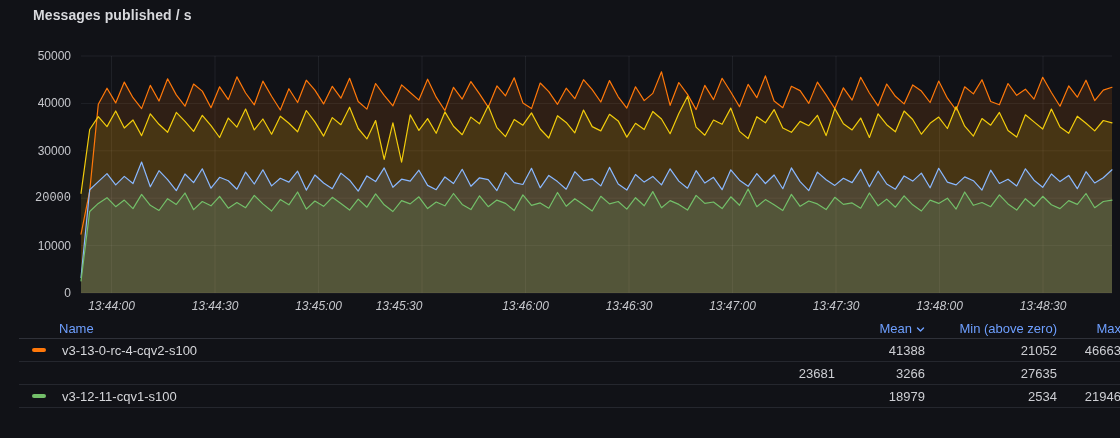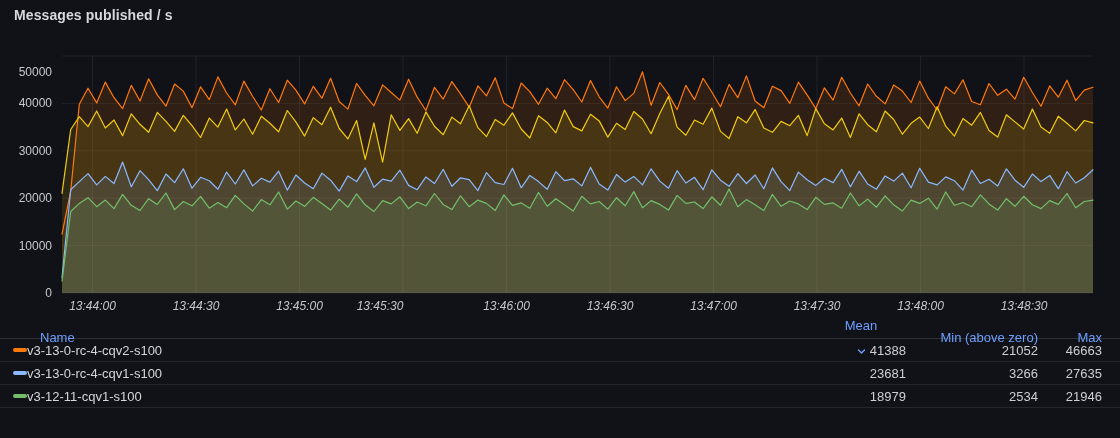--- a/index.html
+++ b/index.html
@@ -2,21 +2,21 @@
 <html><head>
 <meta charset="utf-8">
 <style>
   html,body{margin:0;padding:0;}
   body{
     width:1120px;height:438px;overflow:hidden;position:relative;
     background:#111217;
     font-family:"Liberation Sans","DejaVu Sans",sans-serif;
     -webkit-font-smoothing:antialiased;
   }
-  .panel{position:absolute;inset:0;}
+  .panel{position:absolute;inset:0;margin-left:19px;}
   .panel-title{
     position:absolute;top:7px;left:14px;
     font-size:14px;font-weight:700;color:#D8D9DD;letter-spacing:.1px;
   }
   .chart{position:absolute;left:0;top:0;width:1120px;height:318px;}
   #plot{position:absolute;left:0;top:0;}
   .y-label{
     position:absolute;left:0;width:52px;text-align:right;
     font-size:12px;line-height:16px;color:#C6C7CC;
   }
@@ -33,24 +33,24 @@
     height:21px;color:#6E9FFF;font-size:13px;font-weight:500;
     border-bottom:1px solid rgba(204,214,235,.16);
   }
   .legend-header .name{padding-left:27px;}
   .legend-row{
     height:23px;border-bottom:1px solid rgba(204,214,235,.11);
     font-size:13px;color:#D5D6DA;
   }
   .num{text-align:right;}
   .legend-row .num{color:#CDCED3;}
-  .name-cell{display:flex;align-items:center;gap:0;min-width:0;}
+  .name-cell{display:flex;align-items:center;gap:16px;min-width:0;}
   .swatch{width:14px;height:4px;border-radius:2px;flex:0 0 auto;}
   .series-name{white-space:nowrap;overflow:hidden;text-overflow:ellipsis;cursor:pointer;}
-  .mean-head{display:flex;justify-content:flex-end;align-items:center;gap:12px;cursor:pointer;flex-direction:column;}
+  .mean-head{display:flex;justify-content:flex-end;align-items:center;gap:4px;cursor:pointer;}
   .sort-icon{display:inline-block;margin-top:2px;}
 </style>
 </head>
 <body>
 
 <div class="panel">
   <div class="panel-title">Messages published / s</div>
 
   <div class="chart">
     <svg id="plot" width="1120" height="318">
@@ -75,24 +75,24 @@
         <path d="M62.0 277.5L70.7 189.7L79.3 181.6L88.0 173.6L96.7 184.9L105.3 176.4L114.0 183.5L122.6 162.0L131.3 186.8L140.0 170.7L148.6 179.7L157.3 190.6L166.0 174.0L174.6 182.6L183.3 168.8L192.0 188.2L200.6 177.3L209.3 180.7L217.9 189.2L226.6 172.1L235.3 184.0L243.9 169.8L252.6 185.9L261.3 178.3L269.9 182.1L278.6 171.2L287.3 190.1L295.9 175.0L304.6 183.0L313.3 188.7L321.9 173.1L330.6 180.2L339.2 191.1L347.9 175.9L356.6 181.6L365.2 167.9L373.9 187.3L382.6 179.2L391.2 181.1L399.9 170.2L408.6 185.4L417.2 189.7L425.9 176.9L434.5 183.5L443.2 169.3L451.9 186.3L460.5 177.8L469.2 179.7L477.9 190.6L486.5 172.6L495.2 182.6L503.9 184.5L512.5 168.3L521.2 187.8L529.8 175.4L538.5 181.6L547.2 189.2L555.8 171.7L564.5 180.7L573.2 178.8L581.8 185.9L590.5 167.4L599.2 184.0L607.8 190.1L616.5 174.5L625.2 182.1L633.8 176.4L642.5 184.9L651.1 168.8L659.8 181.1L668.5 188.2L677.1 170.7L685.8 183.0L694.5 177.3L703.1 189.7L711.8 169.8L720.5 180.2L729.1 186.3L737.8 173.6L746.4 183.5L755.1 175.0L763.8 188.7L772.4 167.9L781.1 181.6L789.8 190.6L798.4 172.1L807.1 179.7L815.8 185.4L824.4 178.3L833.1 182.6L841.7 169.3L850.4 186.8L859.1 171.2L867.7 184.0L876.4 189.2L885.1 175.9L893.7 181.1L902.4 173.1L911.1 187.8L919.7 168.3L928.4 182.1L937.1 184.9L945.7 176.9L954.4 180.7L963.0 190.1L971.7 170.2L980.4 183.5L989.0 179.2L997.7 185.9L1006.4 168.8L1015.0 180.2L1023.7 187.3L1032.4 174.0L1041.0 181.6L1049.7 175.4L1058.3 188.7L1067.0 171.7L1075.7 183.0L1084.3 177.8L1093.0 169.8L1093 293L62 293Z" fill="#8AB8FF" fill-opacity="0.13" stroke="none"></path>
         <path d="M62.0 281.0L70.7 211.5L79.3 203.4L88.0 197.7L96.7 206.7L105.3 200.1L114.0 208.6L122.6 194.4L131.3 205.3L140.0 210.5L148.6 198.7L157.3 204.4L166.0 193.0L174.6 209.6L183.3 201.5L192.0 205.8L200.6 196.3L209.3 208.2L217.9 202.5L226.6 207.7L235.3 195.4L243.9 203.9L252.6 211.0L261.3 199.6L269.9 204.8L278.6 192.0L287.3 209.1L295.9 201.0L304.6 206.3L313.3 197.3L321.9 203.4L330.6 210.1L339.2 199.1L347.9 207.2L356.6 193.9L365.2 204.8L373.9 211.5L382.6 200.6L391.2 203.9L399.9 196.8L408.6 208.6L417.2 202.0L425.9 205.8L434.5 193.5L443.2 204.4L451.9 209.6L460.5 195.8L469.2 206.7L477.9 200.1L486.5 203.4L495.2 210.5L503.9 194.9L512.5 205.3L521.2 202.9L529.8 208.2L538.5 192.5L547.2 206.3L555.8 198.7L564.5 204.8L573.2 211.0L581.8 196.3L590.5 203.9L599.2 201.5L607.8 209.1L616.5 197.7L625.2 205.8L633.8 191.6L642.5 207.7L651.1 200.6L659.8 204.4L668.5 210.1L677.1 195.4L685.8 203.4L694.5 202.0L703.1 208.6L711.8 196.8L720.5 205.3L729.1 189.0L737.8 206.7L746.4 199.6L755.1 204.8L763.8 210.5L772.4 194.4L781.1 206.3L789.8 201.0L798.4 203.9L807.1 209.6L815.8 197.3L824.4 204.4L833.1 202.9L841.7 208.2L850.4 193.0L859.1 205.8L867.7 199.1L876.4 207.2L885.1 195.8L893.7 204.8L902.4 211.0L911.1 200.1L919.7 203.4L928.4 198.2L937.1 209.1L945.7 192.0L954.4 205.3L963.0 202.5L971.7 206.7L980.4 194.9L989.0 203.9L997.7 210.1L1006.4 198.7L1015.0 206.3L1023.7 196.3L1032.4 204.8L1041.0 208.6L1049.7 200.6L1058.3 204.4L1067.0 193.5L1075.7 207.7L1084.3 201.5L1093.0 200.1L1093 293L62 293Z" fill="#73BF69" fill-opacity="0.13" stroke="none"></path>
         <polyline points="62.0,234.2 70.7,191.1 79.3,104.3 88.0,88.2 96.7,102.9 105.3,82.1 114.0,97.7 122.6,108.6 131.3,85.4 140.0,101.0 148.6,78.8 157.3,94.9 166.0,106.2 174.6,84.0 183.3,91.1 192.0,107.7 200.6,86.8 209.3,99.6 217.9,76.9 226.6,93.0 235.3,104.8 243.9,81.1 252.6,96.3 261.3,110.0 269.9,88.7 278.6,102.5 287.3,80.2 295.9,90.1 304.6,103.9 313.3,86.3 321.9,98.2 330.6,78.3 339.2,101.5 347.9,109.1 356.6,83.5 365.2,95.3 373.9,105.8 382.6,84.9 391.2,92.5 399.9,100.1 408.6,79.2 417.2,97.2 425.9,110.5 434.5,87.3 443.2,99.1 451.9,81.6 460.5,93.9 469.2,107.2 477.9,85.9 486.5,95.8 495.2,77.8 503.9,102.9 512.5,108.6 521.2,83.0 529.8,91.6 538.5,104.3 547.2,88.2 555.8,98.7 564.5,79.7 573.2,89.7 581.8,102.0 590.5,80.6 599.2,96.8 607.8,108.1 616.5,86.8 625.2,100.6 633.8,93.4 642.5,71.8 651.1,105.3 659.8,82.5 668.5,94.4 677.1,109.6 685.8,85.4 694.5,99.6 703.1,78.3 711.8,92.0 720.5,106.7 729.1,84.4 737.8,97.7 746.4,75.9 755.1,101.0 763.8,107.7 772.4,86.3 781.1,90.6 789.8,103.4 798.4,82.1 807.1,94.9 815.8,108.6 824.4,87.8 833.1,100.1 841.7,77.3 850.4,93.0 859.1,105.8 867.7,84.0 876.4,96.3 885.1,103.9 893.7,84.9 902.4,91.1 911.1,102.5 919.7,81.1 928.4,98.2 937.1,110.0 945.7,86.8 954.4,93.9 963.0,79.7 971.7,101.5 980.4,104.8 989.0,83.5 997.7,95.3 1006.4,89.2 1015.0,99.1 1023.7,77.3 1032.4,92.5 1041.0,106.2 1049.7,85.9 1058.3,97.2 1067.0,80.2 1075.7,100.6 1084.3,90.1 1093.0,87.3" fill="none" stroke="#FF780A" stroke-width="1.2" stroke-linejoin="round" stroke-linecap="round"></polyline>
         <polyline points="62.0,193.3 70.7,129.5 79.3,116.7 88.0,126.6 96.7,111.0 105.3,128.0 114.0,120.0 122.6,135.6 131.3,113.8 140.0,124.3 148.6,132.3 157.3,112.4 166.0,121.4 174.6,131.4 183.3,115.3 192.0,125.7 200.6,137.5 209.3,118.1 217.9,127.1 226.6,109.1 235.3,129.9 243.9,119.0 252.6,134.2 261.3,116.2 269.9,123.3 278.6,131.8 287.3,110.5 295.9,121.9 304.6,136.1 313.3,117.6 321.9,124.7 330.6,107.2 339.2,128.5 347.9,138.9 356.6,120.5 365.2,159.3 373.9,122.8 382.6,162.2 391.2,114.8 399.9,130.4 408.6,118.6 417.2,133.3 425.9,111.9 434.5,126.2 443.2,134.7 451.9,117.1 460.5,123.8 469.2,105.8 477.9,127.6 486.5,136.6 495.2,119.5 503.9,125.2 512.5,112.9 521.2,129.0 529.8,138.0 538.5,115.7 547.2,122.4 555.8,132.8 564.5,110.0 573.2,126.6 581.8,130.9 590.5,114.3 599.2,120.9 607.8,137.1 616.5,123.3 625.2,129.5 633.8,111.5 642.5,119.0 651.1,133.7 659.8,113.4 668.5,96.4 677.1,127.1 685.8,135.2 694.5,120.0 703.1,124.3 711.8,108.1 720.5,131.4 729.1,138.5 737.8,116.7 746.4,122.8 755.1,109.6 763.8,128.0 772.4,132.3 781.1,121.4 789.8,125.7 798.4,115.3 807.1,135.6 815.8,108.6 824.4,123.8 833.1,129.9 841.7,118.1 850.4,137.5 859.1,113.8 867.7,124.7 876.4,131.8 885.1,111.0 893.7,119.5 902.4,134.2 911.1,123.3 919.7,117.1 928.4,128.5 937.1,106.7 945.7,126.2 954.4,136.1 963.0,118.6 971.7,125.2 980.4,112.4 989.0,130.4 997.7,137.1 1006.4,114.8 1015.0,121.9 1023.7,129.0 1032.4,109.1 1041.0,127.1 1049.7,133.3 1058.3,116.2 1067.0,123.3 1075.7,130.9 1084.3,120.5 1093.0,122.8" fill="none" stroke="#F2CC0C" stroke-width="1.2" stroke-linejoin="round" stroke-linecap="round"></polyline>
         <polyline points="62.0,277.5 70.7,189.7 79.3,181.6 88.0,173.6 96.7,184.9 105.3,176.4 114.0,183.5 122.6,162.0 131.3,186.8 140.0,170.7 148.6,179.7 157.3,190.6 166.0,174.0 174.6,182.6 183.3,168.8 192.0,188.2 200.6,177.3 209.3,180.7 217.9,189.2 226.6,172.1 235.3,184.0 243.9,169.8 252.6,185.9 261.3,178.3 269.9,182.1 278.6,171.2 287.3,190.1 295.9,175.0 304.6,183.0 313.3,188.7 321.9,173.1 330.6,180.2 339.2,191.1 347.9,175.9 356.6,181.6 365.2,167.9 373.9,187.3 382.6,179.2 391.2,181.1 399.9,170.2 408.6,185.4 417.2,189.7 425.9,176.9 434.5,183.5 443.2,169.3 451.9,186.3 460.5,177.8 469.2,179.7 477.9,190.6 486.5,172.6 495.2,182.6 503.9,184.5 512.5,168.3 521.2,187.8 529.8,175.4 538.5,181.6 547.2,189.2 555.8,171.7 564.5,180.7 573.2,178.8 581.8,185.9 590.5,167.4 599.2,184.0 607.8,190.1 616.5,174.5 625.2,182.1 633.8,176.4 642.5,184.9 651.1,168.8 659.8,181.1 668.5,188.2 677.1,170.7 685.8,183.0 694.5,177.3 703.1,189.7 711.8,169.8 720.5,180.2 729.1,186.3 737.8,173.6 746.4,183.5 755.1,175.0 763.8,188.7 772.4,167.9 781.1,181.6 789.8,190.6 798.4,172.1 807.1,179.7 815.8,185.4 824.4,178.3 833.1,182.6 841.7,169.3 850.4,186.8 859.1,171.2 867.7,184.0 876.4,189.2 885.1,175.9 893.7,181.1 902.4,173.1 911.1,187.8 919.7,168.3 928.4,182.1 937.1,184.9 945.7,176.9 954.4,180.7 963.0,190.1 971.7,170.2 980.4,183.5 989.0,179.2 997.7,185.9 1006.4,168.8 1015.0,180.2 1023.7,187.3 1032.4,174.0 1041.0,181.6 1049.7,175.4 1058.3,188.7 1067.0,171.7 1075.7,183.0 1084.3,177.8 1093.0,169.8" fill="none" stroke="#8AB8FF" stroke-width="1.2" stroke-linejoin="round" stroke-linecap="round"></polyline>
         <polyline points="62.0,281.0 70.7,211.5 79.3,203.4 88.0,197.7 96.7,206.7 105.3,200.1 114.0,208.6 122.6,194.4 131.3,205.3 140.0,210.5 148.6,198.7 157.3,204.4 166.0,193.0 174.6,209.6 183.3,201.5 192.0,205.8 200.6,196.3 209.3,208.2 217.9,202.5 226.6,207.7 235.3,195.4 243.9,203.9 252.6,211.0 261.3,199.6 269.9,204.8 278.6,192.0 287.3,209.1 295.9,201.0 304.6,206.3 313.3,197.3 321.9,203.4 330.6,210.1 339.2,199.1 347.9,207.2 356.6,193.9 365.2,204.8 373.9,211.5 382.6,200.6 391.2,203.9 399.9,196.8 408.6,208.6 417.2,202.0 425.9,205.8 434.5,193.5 443.2,204.4 451.9,209.6 460.5,195.8 469.2,206.7 477.9,200.1 486.5,203.4 495.2,210.5 503.9,194.9 512.5,205.3 521.2,202.9 529.8,208.2 538.5,192.5 547.2,206.3 555.8,198.7 564.5,204.8 573.2,211.0 581.8,196.3 590.5,203.9 599.2,201.5 607.8,209.1 616.5,197.7 625.2,205.8 633.8,191.6 642.5,207.7 651.1,200.6 659.8,204.4 668.5,210.1 677.1,195.4 685.8,203.4 694.5,202.0 703.1,208.6 711.8,196.8 720.5,205.3 729.1,189.0 737.8,206.7 746.4,199.6 755.1,204.8 763.8,210.5 772.4,194.4 781.1,206.3 789.8,201.0 798.4,203.9 807.1,209.6 815.8,197.3 824.4,204.4 833.1,202.9 841.7,208.2 850.4,193.0 859.1,205.8 867.7,199.1 876.4,207.2 885.1,195.8 893.7,204.8 902.4,211.0 911.1,200.1 919.7,203.4 928.4,198.2 937.1,209.1 945.7,192.0 954.4,205.3 963.0,202.5 971.7,206.7 980.4,194.9 989.0,203.9 997.7,210.1 1006.4,198.7 1015.0,206.3 1023.7,196.3 1032.4,204.8 1041.0,208.6 1049.7,200.6 1058.3,204.4 1067.0,193.5 1075.7,207.7 1084.3,201.5 1093.0,200.1" fill="none" stroke="#73BF69" stroke-width="1.2" stroke-linejoin="round" stroke-linecap="round"></polyline>
       </svg>
     <div id="ylabels">
         <div class="y-label" style="top: 285px;">0</div>
         <div class="y-label" style="top: 237.6px;">10000</div>
-        <div class="y-label" style="top: 190.2px;">20000</div>
+        <div class="y-label" style="top: 190.2px; font-family: Liberation Mono, monospace;">20000</div>
         <div class="y-label" style="top: 142.8px;">30000</div>
         <div class="y-label" style="top: 95.4px;">40000</div>
-        <div class="y-label" style="top: 64px;">50000</div>
+        <div class="y-label" style="top: 48px;">50000</div>
       </div>
     <div id="xlabels">
         <div class="x-label" style="left: 92.5px;">13:44:00</div>
         <div class="x-label" style="left: 196px;">13:44:30</div>
         <div class="x-label" style="left: 299.5px;">13:45:00</div>
         <div class="x-label" style="left: 380px;">13:45:30</div>
         <div class="x-label" style="left: 506.5px; text-align: center;">13:46:00</div>
         <div class="x-label" style="left: 610px;">13:46:30</div>
         <div class="x-label" style="left: 713.5px;">13:47:00</div>
         <div class="x-label" style="left: 817px;">13:47:30</div>
@@ -117,24 +117,20 @@
         <div class="legend-row">
           <div class="name-cell">
             <span class="swatch" style="background: rgb(255, 120, 10);"></span>
             <span class="series-name">v3-13-0-rc-4-cqv2-s100</span>
           </div>
           <div class="num">41388</div>
           <div class="num">21052</div>
           <div class="num">46663</div>
         </div>
         <div class="legend-row">
-          <div class="name-cell">
-            <span class="swatch" style="background: rgb(138, 184, 255);"></span>
-            <span class="series-name">v3-13-0-rc-4-cqv1-s100</span>
-          </div>
           <div class="num">23681</div>
           <div class="num">3266</div>
           <div class="num">27635</div>
         </div>
         <div class="legend-row">
           <div class="name-cell">
             <span class="swatch" style="background: rgb(115, 191, 105);"></span>
             <span class="series-name">v3-12-11-cqv1-s100</span>
           </div>
           <div class="num">18979</div>

